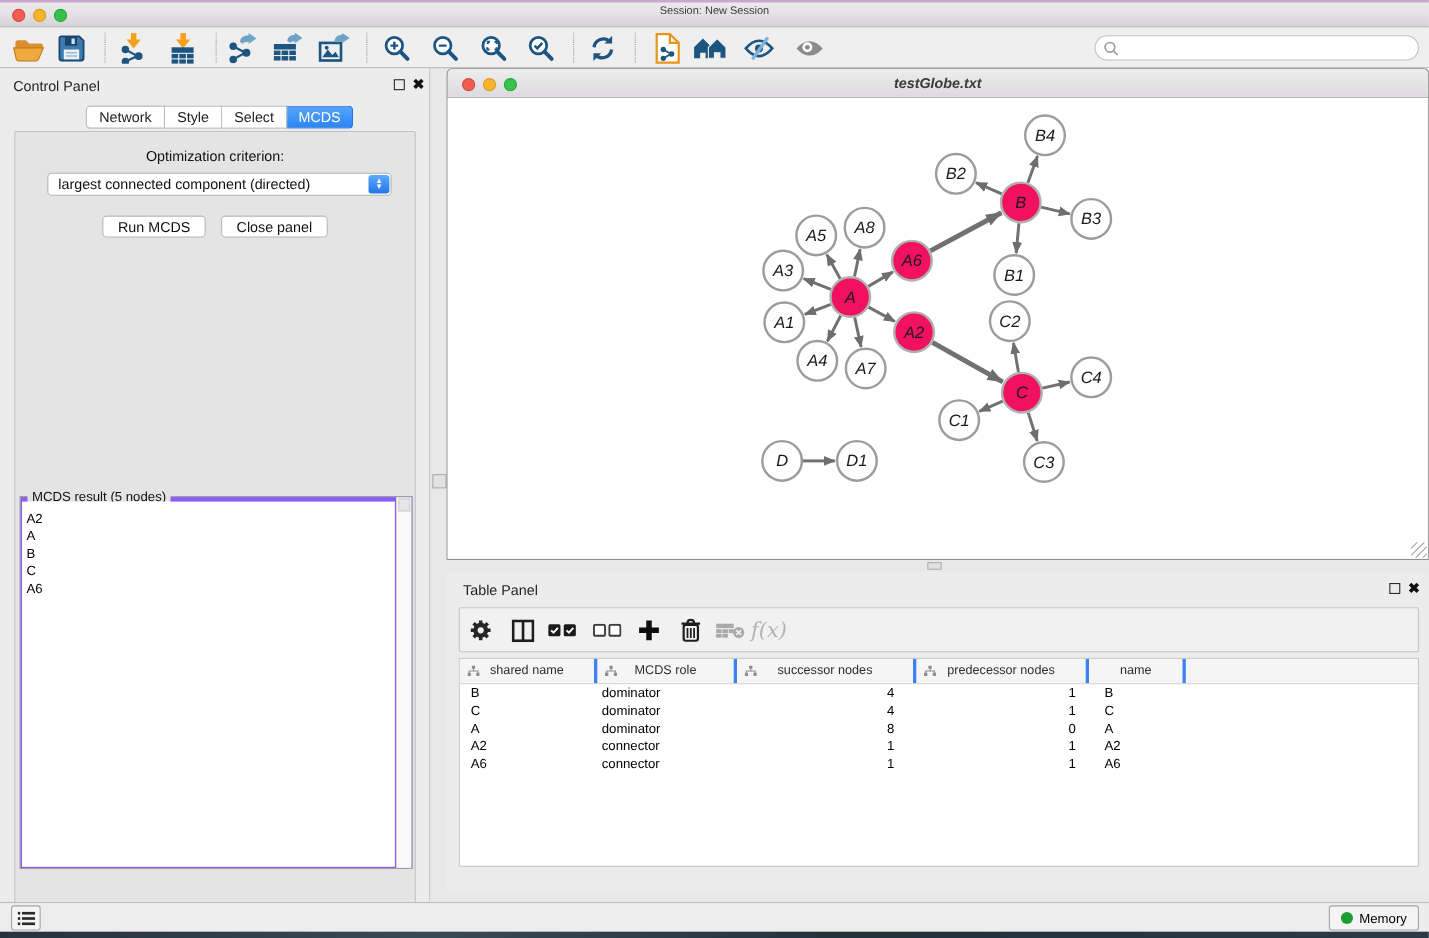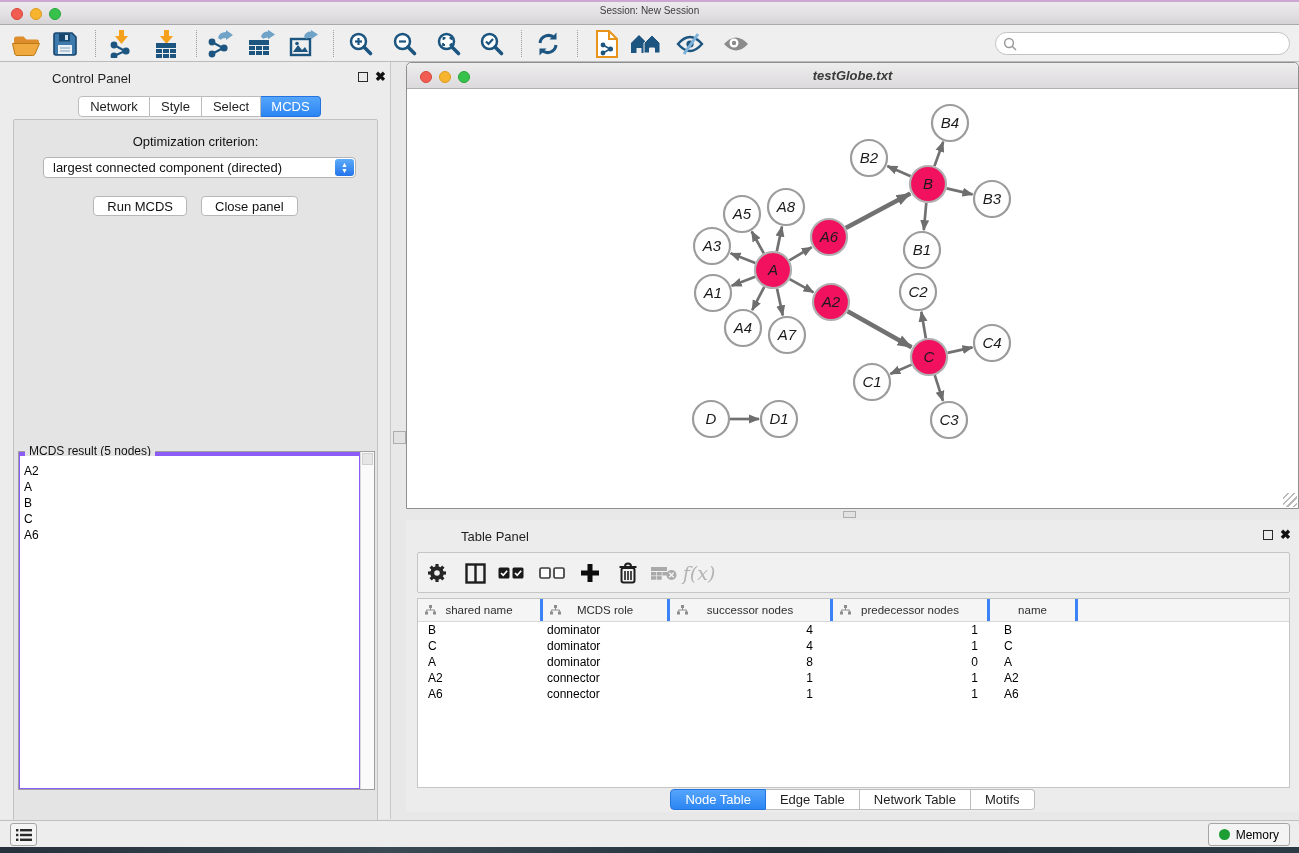--- a/index.html
+++ b/index.html
@@ -27,21 +27,21 @@
   .searchbox { position:absolute; left:995px; top:7px; width:295px; height:23px;
     background:#FFFFFF; border:1px solid #C2C2C2; border-radius:12px; display:flex;
     align-items:center; padding-left:7px; }
   .searchbox input { border:none; outline:none; flex:1; font-size:12px; height:17px;
     font-family:"Liberation Sans", sans-serif; background:transparent; }
 
   
   .control-panel { position:absolute; left:0; top:62px; width:391px; height:757px;
     background:#ECECEC; border-right:1px solid #C8C8C8; }
   .panel-head { position:absolute; left:0; top:0; width:100%; height:30px; }
-  .panel-head .ph-title { position:absolute; left:12px; top:9px; font-size:13px; color:#1F1F1F;margin-left:40px; }
+  .panel-head .ph-title { position:absolute; left:12px; top:9px; font-size:13px; color:#1F1F1F; }
   .float-ico { position:absolute; top:10px; width:10px; height:10px; border:1.6px solid #2A2A2A; }
   .close-ico { position:absolute; top:7px; font-size:13px; font-weight:bold; color:#111; }
 
   .seg-wrap { display:flex; }
   .seg { height:21px; background:#FFFFFF; border:1px solid #BCBCBC; border-left:none;
     font-size:13px; color:#1E1E1E; display:flex; align-items:center; justify-content:center; }
   .seg:first-child { border-left:1px solid #BCBCBC; border-radius:4px 0 0 4px; }
   .seg:last-child { border-radius:0 4px 4px 0; }
   .seg.active { background:linear-gradient(#55A5FC,#2B85F2); border-color:#2374DE; color:#FFFFFF; }
 
@@ -580,26 +580,20 @@
         </div>
         <div class="tr">
           <div class="td" style="width: 125px; padding-left: 10px; text-align: left;">A6</div>
           <div class="td" style="width: 127px; padding-left: 4px; text-align: left;">connector</div>
           <div class="td" style="width: 163px; padding-right: 20px; text-align: right;">1</div>
           <div class="td" style="width: 157px; padding-right: 12px; text-align: right;">1</div>
           <div class="td" style="width: 88px; padding-left: 14px; text-align: left;">A6</div>
         </div>
       </div>
   </div>
-  <div class="tp-tabs seg-wrap" id="tp-tabs">
-      <div class="seg active">Node Table</div>
-      <div class="seg">Edge Table</div>
-      <div class="seg">Network Table</div>
-      <div class="seg">Motifs</div>
-    </div>
 </div>
 
 <div class="statusbar">
   <div class="list-btn">
     <svg width="16" height="14" viewBox="0 0 16 14">
       <g fill="#2A2A2A">
         <rect x="0" y="1" width="2.4" height="2.4"></rect>
           <rect x="4" y="1" width="12" height="2.4"></rect>
         <rect x="0" y="5.8" width="2.4" height="2.4"></rect>
           <rect x="4" y="5.8" width="12" height="2.4"></rect>

